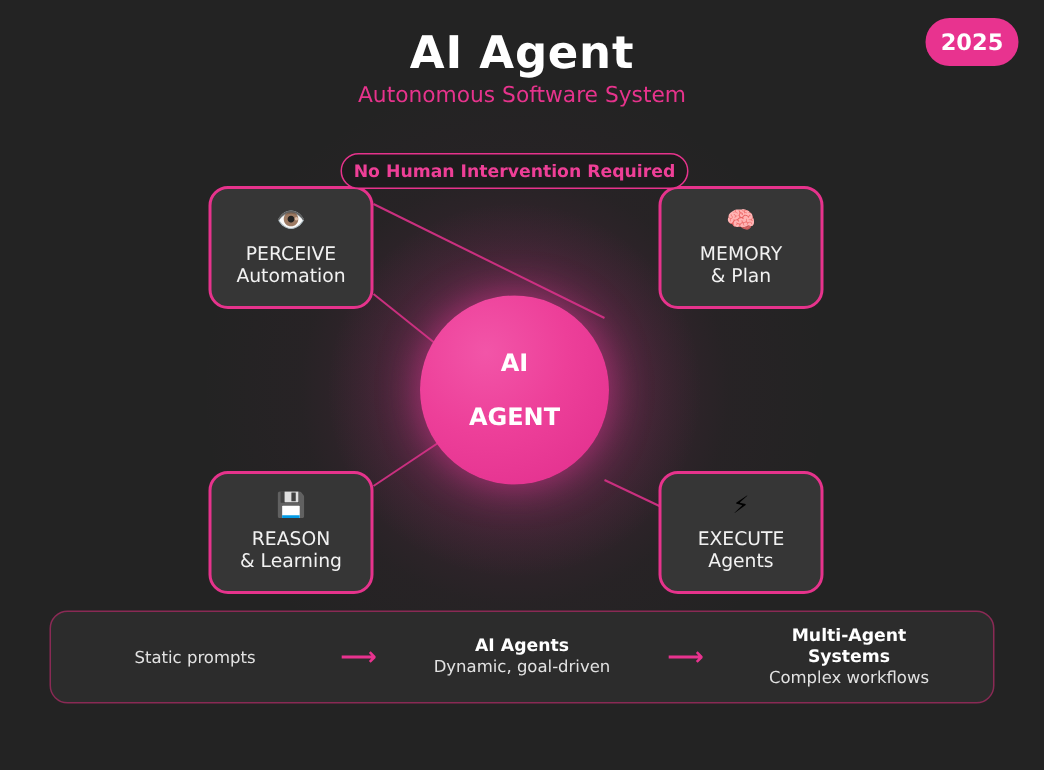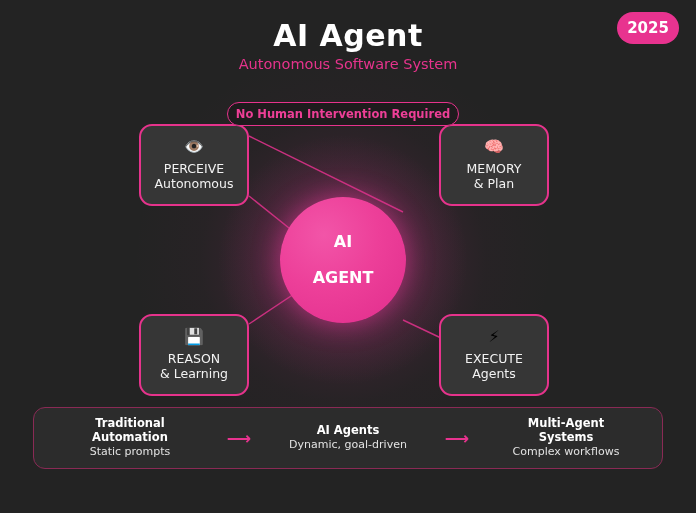--- a/index.html
+++ b/index.html
@@ -174,21 +174,21 @@
 
   <div class="title">AI Agent</div>
   <div class="subtitle">Autonomous Software System</div>
   <div class="year-badge">2025</div>
 
   <div class="banner">No Human Intervention Required</div>
 
   <div class="card" id="card-perceive">
     <div class="card-icon">👁️</div>
     <div class="card-l1">PERCEIVE</div>
-    <div class="card-l2">Autonomous</div>
+    <div class="card-l2">Automation</div>
   </div>
 
   <div class="card" id="card-reason">
     <div class="card-icon">🧠</div>
     <div class="card-l1">MEMORY</div>
     <div class="card-l2">&amp; Plan</div>
   </div>
 
   <div class="card" id="card-memory">
     <div class="card-icon">💾</div>
@@ -202,22 +202,20 @@
     <div class="card-l2">Agents</div>
   </div>
 
   <div class="hub">
     <div class="hub-l1">AI</div>
     <div class="hub-l2">AGENT</div>
   </div>
 
   <div class="evobar">
     <div class="evo-stage">
-      <div class="evo-title">Traditional
-Automation</div>
       <div class="evo-sub">Static prompts</div>
     </div>
     <div class="evo-arrow">⟶</div>
     <div class="evo-stage">
       <div class="evo-title">AI Agents</div>
       <div class="evo-sub">Dynamic, goal-driven</div>
     </div>
     <div class="evo-arrow">⟶</div>
     <div class="evo-stage">
       <div class="evo-title">Multi-Agent

